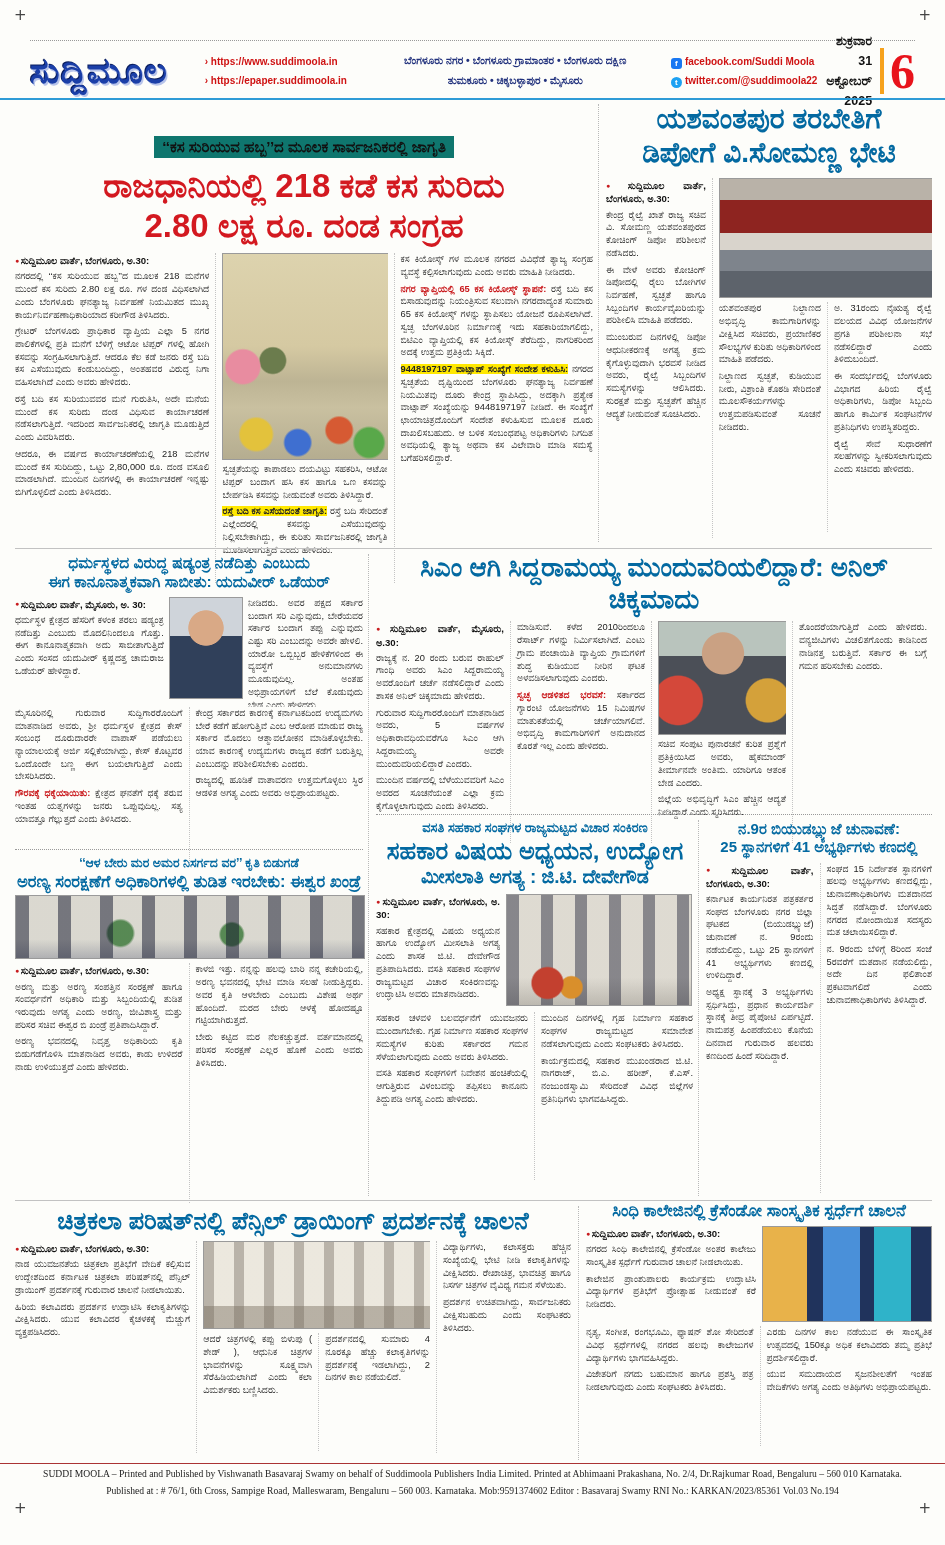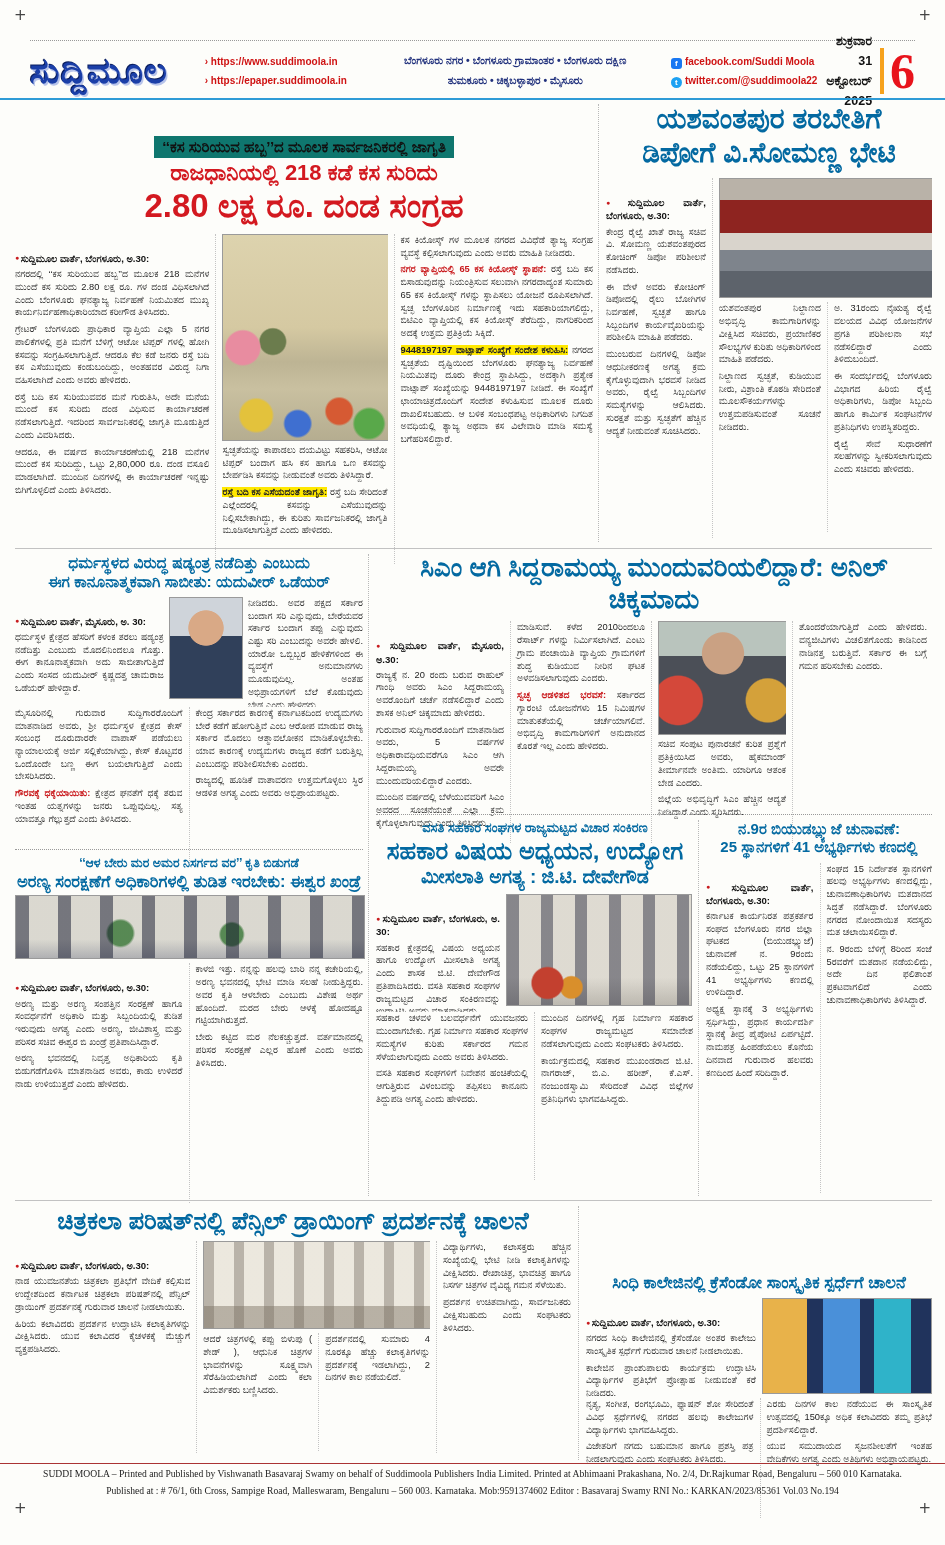--- a/index.html
+++ b/index.html
@@ -24,21 +24,21 @@
   .pagenum{font-size:50px;font-weight:bold;color:#e8131b;line-height:0.9;font-family:"Liberation Serif",serif;}
   .orangebar{width:4px;height:46px;background:#f6a21c;}
   .headrule{position:absolute;border-top:2px solid #2e9bd6;}
   
   .kicker{display:inline-block;background:#0f766e;color:#111;font-weight:bold;padding:2px 8px;margin-top:32px;}
   .hl-red{color:#d31920;font-weight:bold;text-align:center;line-height:1.2;}
   .hl-blk{color:#0369a1;font-weight:bold;text-align:center;line-height:1.22;}
   
   .bt{font-size:9.3px;line-height:1.37;text-align:justify;color:#232323;overflow:hidden;}
   .bt p{margin:0 0 4px 0;}
-  .byline{font-weight:bold;font-size:9.6px;margin:18px 0 3px 0;color:#111;}
+  .byline{font-weight:bold;font-size:9.6px;margin:1px 0 3px 0;color:#111;}
   .byline::before{content:"\25CF\2009";color:#c81b1e;font-size:7px;vertical-align:1.5px;}
   .sub-red{color:#c9191c;font-weight:bold;}
   .sub-yel{background:#ffe800;font-weight:bold;}
   .sub-bold{font-weight:bold;}
   .cols{display:flex;}
   .col{overflow:hidden;}
   .col + .col{border-left:1px dotted #c4c4c4;margin-left:6px;padding-left:6px;}
   
   .photo{position:relative;border:1px solid #9a9a9a;overflow:hidden;}
   .ph-garbage{background:
@@ -108,21 +108,21 @@
     </div>
     <div class="orangebar"></div>
     <div class="pagenum" style="padding-left:6px;">6</div>
   </div>
   <div class="headrule" style="left:0;top:98px;width:945px;"></div>
 
   <div class="abs" style="left:15px;top:104px;width:578px;height:440px;">
     <div style="text-align:center;">
       <span class="kicker" style="font-size:15px;">‘‘ಕಸ ಸುರಿಯುವ ಹಬ್ಬ’’ದ ಮೂಲಕ ಸಾರ್ವಜನಿಕರಲ್ಲಿ ಜಾಗೃತಿ</span>
     </div>
-    <div class="hl-red" style="font-size:22px;margin-top:2px;">ರಾಜಧಾನಿಯಲ್ಲಿ 218 ಕಡೆ ಕಸ ಸುರಿದು</div>
+    <div class="hl-red" style="font-size:33px;margin-top:8px;">ರಾಜಧಾನಿಯಲ್ಲಿ 218 ಕಡೆ ಕಸ ಸುರಿದು</div>
     <div class="hl-red" style="font-size:33px;">2.80 ಲಕ್ಷ ರೂ. ದಂಡ ಸಂಗ್ರಹ</div>
     <div class="cols" style="margin-top:8px;height:330px;">
       <div class="col bt" style="width:198px;">
         <div class="byline">ಸುದ್ದಿಮೂಲ ವಾರ್ತೆ, ಬೆಂಗಳೂರು, ಅ.30:</div>
         <p>ನಗರದಲ್ಲಿ ‘‘ಕಸ ಸುರಿಯುವ ಹಬ್ಬ’’ದ ಮೂಲಕ 218 ಮನೆಗಳ ಮುಂದೆ ಕಸ ಸುರಿದು 2.80 ಲಕ್ಷ ರೂ. ಗಳ ದಂಡ ವಿಧಿಸಲಾಗಿದೆ ಎಂದು ಬೆಂಗಳೂರು ಘನತ್ಯಾಜ್ಯ ನಿರ್ವಹಣೆ ನಿಯಮಿತದ ಮುಖ್ಯ ಕಾರ್ಯನಿರ್ವಹಣಾಧಿಕಾರಿಯಾದ ಕರೀಗೌಡ ತಿಳಿಸಿದರು.</p>
         <p>ಗ್ರೇಟರ್ ಬೆಂಗಳೂರು ಪ್ರಾಧಿಕಾರ ವ್ಯಾಪ್ತಿಯ ಎಲ್ಲಾ 5 ನಗರ ಪಾಲಿಕೆಗಳಲ್ಲಿ ಪ್ರತಿ ಮನೆಗೆ ಬೆಳಿಗ್ಗೆ ಆಟೋ ಟಿಪ್ಪರ್ ಗಳಲ್ಲಿ ಹೋಗಿ ಕಸವನ್ನು ಸಂಗ್ರಹಿಸಲಾಗುತ್ತಿದೆ. ಆದರೂ ಕೆಲ ಕಡೆ ಜನರು ರಸ್ತೆ ಬದಿ ಕಸ ಎಸೆಯುವುದು ಕಂಡುಬಂದಿದ್ದು, ಅಂತಹವರ ವಿರುದ್ಧ ನಿಗಾ ವಹಿಸಲಾಗಿದೆ ಎಂದು ಅವರು ಹೇಳಿದರು.</p>
         <p>ರಸ್ತೆ ಬದಿ ಕಸ ಸುರಿಯುವವರ ಮನೆ ಗುರುತಿಸಿ, ಅದೇ ಮನೆಯ ಮುಂದೆ ಕಸ ಸುರಿದು ದಂಡ ವಿಧಿಸುವ ಕಾರ್ಯಾಚರಣೆ ನಡೆಸಲಾಗುತ್ತಿದೆ. ಇದರಿಂದ ಸಾರ್ವಜನಿಕರಲ್ಲಿ ಜಾಗೃತಿ ಮೂಡುತ್ತಿದೆ ಎಂದು ವಿವರಿಸಿದರು.</p>
         <p>ಆದರೂ, ಈ ವರ್ಷದ ಕಾರ್ಯಾಚರಣೆಯಲ್ಲಿ 218 ಮನೆಗಳ ಮುಂದೆ ಕಸ ಸುರಿದಿದ್ದು, ಒಟ್ಟು 2,80,000 ರೂ. ದಂಡ ವಸೂಲಿ ಮಾಡಲಾಗಿದೆ. ಮುಂದಿನ ದಿನಗಳಲ್ಲಿ ಈ ಕಾರ್ಯಾಚರಣೆ ಇನ್ನಷ್ಟು ಬಿಗಿಗೊಳ್ಳಲಿದೆ ಎಂದು ತಿಳಿಸಿದರು.</p>
       </div>
       <div class="col bt" style="width:168px;">
@@ -304,21 +304,21 @@
       </div>
       <div class="col bt" style="width:130px;">
         <p>ವಿದ್ಯಾರ್ಥಿಗಳು, ಕಲಾಸಕ್ತರು ಹೆಚ್ಚಿನ ಸಂಖ್ಯೆಯಲ್ಲಿ ಭೇಟಿ ನೀಡಿ ಕಲಾಕೃತಿಗಳನ್ನು ವೀಕ್ಷಿಸಿದರು. ರೇಖಾಚಿತ್ರ, ಭಾವಚಿತ್ರ ಹಾಗೂ ನಿಸರ್ಗ ಚಿತ್ರಗಳ ವೈವಿಧ್ಯ ಗಮನ ಸೆಳೆಯಿತು.</p>
         <p>ಪ್ರದರ್ಶನ ಉಚಿತವಾಗಿದ್ದು, ಸಾರ್ವಜನಿಕರು ವೀಕ್ಷಿಸಬಹುದು ಎಂದು ಸಂಘಟಕರು ತಿಳಿಸಿದರು.</p>
       </div>
     </div>
   </div>
 
   <div class="vrule" style="left:578px;top:1206px;height:254px;"></div>
 
-  <div class="abs" style="left:586px;top:1272px;width:346px;height:254px;">
+  <div class="abs" style="left:586px;top:1200px;width:346px;height:254px;">
     <div class="hl-blk" style="font-size:16.5px;">ಸಿಂಧಿ ಕಾಲೇಜಿನಲ್ಲಿ ಕ್ರೆಸೆಂಡೋ ಸಾಂಸ್ಕೃತಿಕ ಸ್ಪರ್ಧೆಗೆ ಚಾಲನೆ</div>
     <div style="display:flex;margin-top:6px;height:100px;">
       <div class="col bt" style="width:170px;">
         <div class="byline">ಸುದ್ದಿಮೂಲ ವಾರ್ತೆ, ಬೆಂಗಳೂರು, ಅ.30:</div>
         <p>ನಗರದ ಸಿಂಧಿ ಕಾಲೇಜಿನಲ್ಲಿ ಕ್ರೆಸೆಂಡೋ ಅಂತರ ಕಾಲೇಜು ಸಾಂಸ್ಕೃತಿಕ ಸ್ಪರ್ಧೆಗೆ ಗುರುವಾರ ಚಾಲನೆ ನೀಡಲಾಯಿತು.</p>
         <p>ಕಾಲೇಜಿನ ಪ್ರಾಂಶುಪಾಲರು ಕಾರ್ಯಕ್ರಮ ಉದ್ಘಾಟಿಸಿ ವಿದ್ಯಾರ್ಥಿಗಳ ಪ್ರತಿಭೆಗೆ ಪ್ರೋತ್ಸಾಹ ನೀಡುವಂತೆ ಕರೆ ನೀಡಿದರು.</p>
       </div>
       <div class="photo ph-stage" style="width:168px;height:94px;margin-left:6px;flex:none;"></div>
     </div>
     <div class="cols" style="height:120px;">

